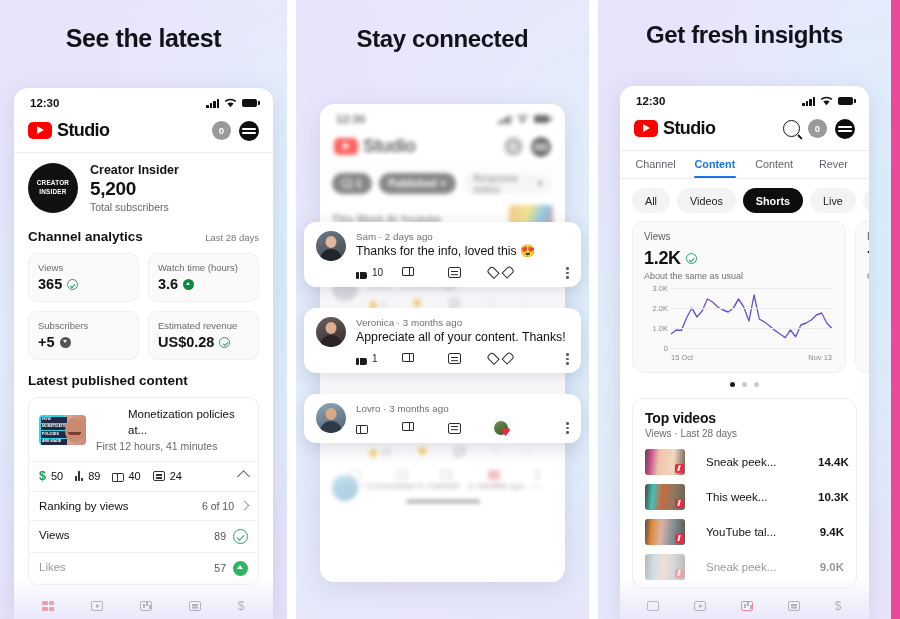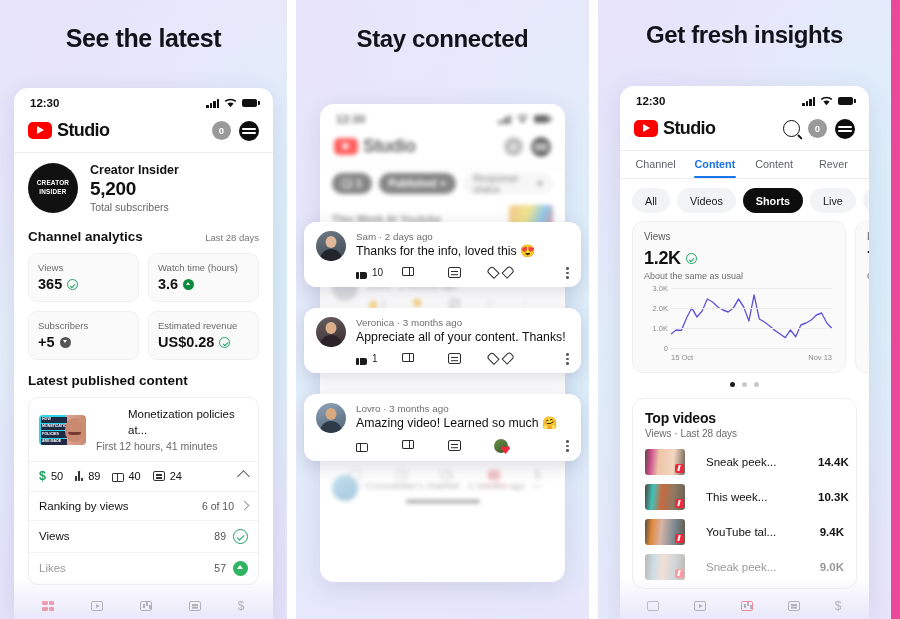--- a/index.html
+++ b/index.html
@@ -123,21 +123,21 @@
   .ic-dollar{font-size:12.5px;color:#18a05a;font-weight:700;line-height:1;}
   .ic-bars{display:flex;align-items:flex-end;gap:1.3px;height:10px;}
   .ic-bars i{width:1.8px;background:#333;display:block;border-radius:.4px;}
   .ic-bars i:nth-child(1){height:5px}.ic-bars i:nth-child(2){height:10px}.ic-bars i:nth-child(3){height:3px}
   .ic-thumb{width:11px;height:11px;position:relative;}
   .ic-thumb:before{content:"";position:absolute;left:0;bottom:0;width:3.4px;height:6.4px;border:1.2px solid #333;border-radius:1px;}
   .ic-thumb:after{content:"";position:absolute;left:3.6px;bottom:0;width:7px;height:6.4px;border:1.2px solid #333;border-radius:0 2px 2px 0;border-left:none;}
   .ic-cmt{width:12px;height:10px;border:1.3px solid #333;border-radius:2px;position:relative;}
   .ic-cmt:after{content:"";position:absolute;left:2px;top:2.2px;width:6px;height:1.2px;background:#333;box-shadow:0 3px 0 #333;}
   .chev-up{margin-left:auto;width:9px;height:9px;border-left:1.6px solid #555;border-top:1.6px solid #555;transform:rotate(45deg);}
-  .row-line{display:flex;align-items:center;padding:8px 10px;border-top:1px solid #f2f2f2;font-size:11.5px;color:#111;}
+  .row-line{display:flex;align-items:flex-start;padding:8px 10px;border-top:1px solid #f2f2f2;font-size:11.5px;color:#111;}
   .row-line.lite{color:#9a9a9a;}
   .row-line .rv{margin-left:auto;display:flex;align-items:center;gap:7px;font-size:10.5px;color:#555;}
   .row-line.muted{color:#555;}
   .chev-r{width:7px;height:7px;border-right:1.5px solid #999;border-top:1.5px solid #999;transform:rotate(45deg);}
   .bigok{width:15px;height:15px;border-radius:50%;border:1.5px solid #1da462;position:relative;}
   .bigok:after{content:"";position:absolute;left:3.2px;top:5.6px;width:5.6px;height:2.6px;border-left:1.6px solid #1da462;border-bottom:1.6px solid #1da462;transform:rotate(-45deg);}
   .bigdn{width:15px;height:15px;border-radius:50%;background:#6e6e6e;position:relative;}
   .bigdn:after{content:"";position:absolute;left:4.3px;top:5px;border-left:3.2px solid transparent;border-right:3.2px solid transparent;border-top:4.6px solid #fff;}
   .bigup{width:15px;height:15px;border-radius:50%;background:#2fb463;position:relative;}
   .bigup:after{content:"";position:absolute;left:4.3px;top:4.6px;border-left:3.2px solid transparent;border-right:3.2px solid transparent;border-bottom:4.6px solid #fff;}
@@ -606,21 +606,20 @@
       </span>
     </div>
 
     <div class="popcard" style="top:394px">
       <span class="pc-ava a3">
           <span class="head"></span>
           <span class="bdy"></span>
         </span>
       <span style="flex:1">
         <div class="pc-meta">Lovro · 3 months ago</div>
-        <div class="pc-text">Amazing video! Learned so much 🤗</div>
         <div class="pc-acts">
           <span class="a">
               <span class="tu-o"></span>
               <span></span>
             </span>
           <span class="a">
               <span class="td-o"></span>
             </span>
           <span class="a">
               <span class="cm-o"></span>

